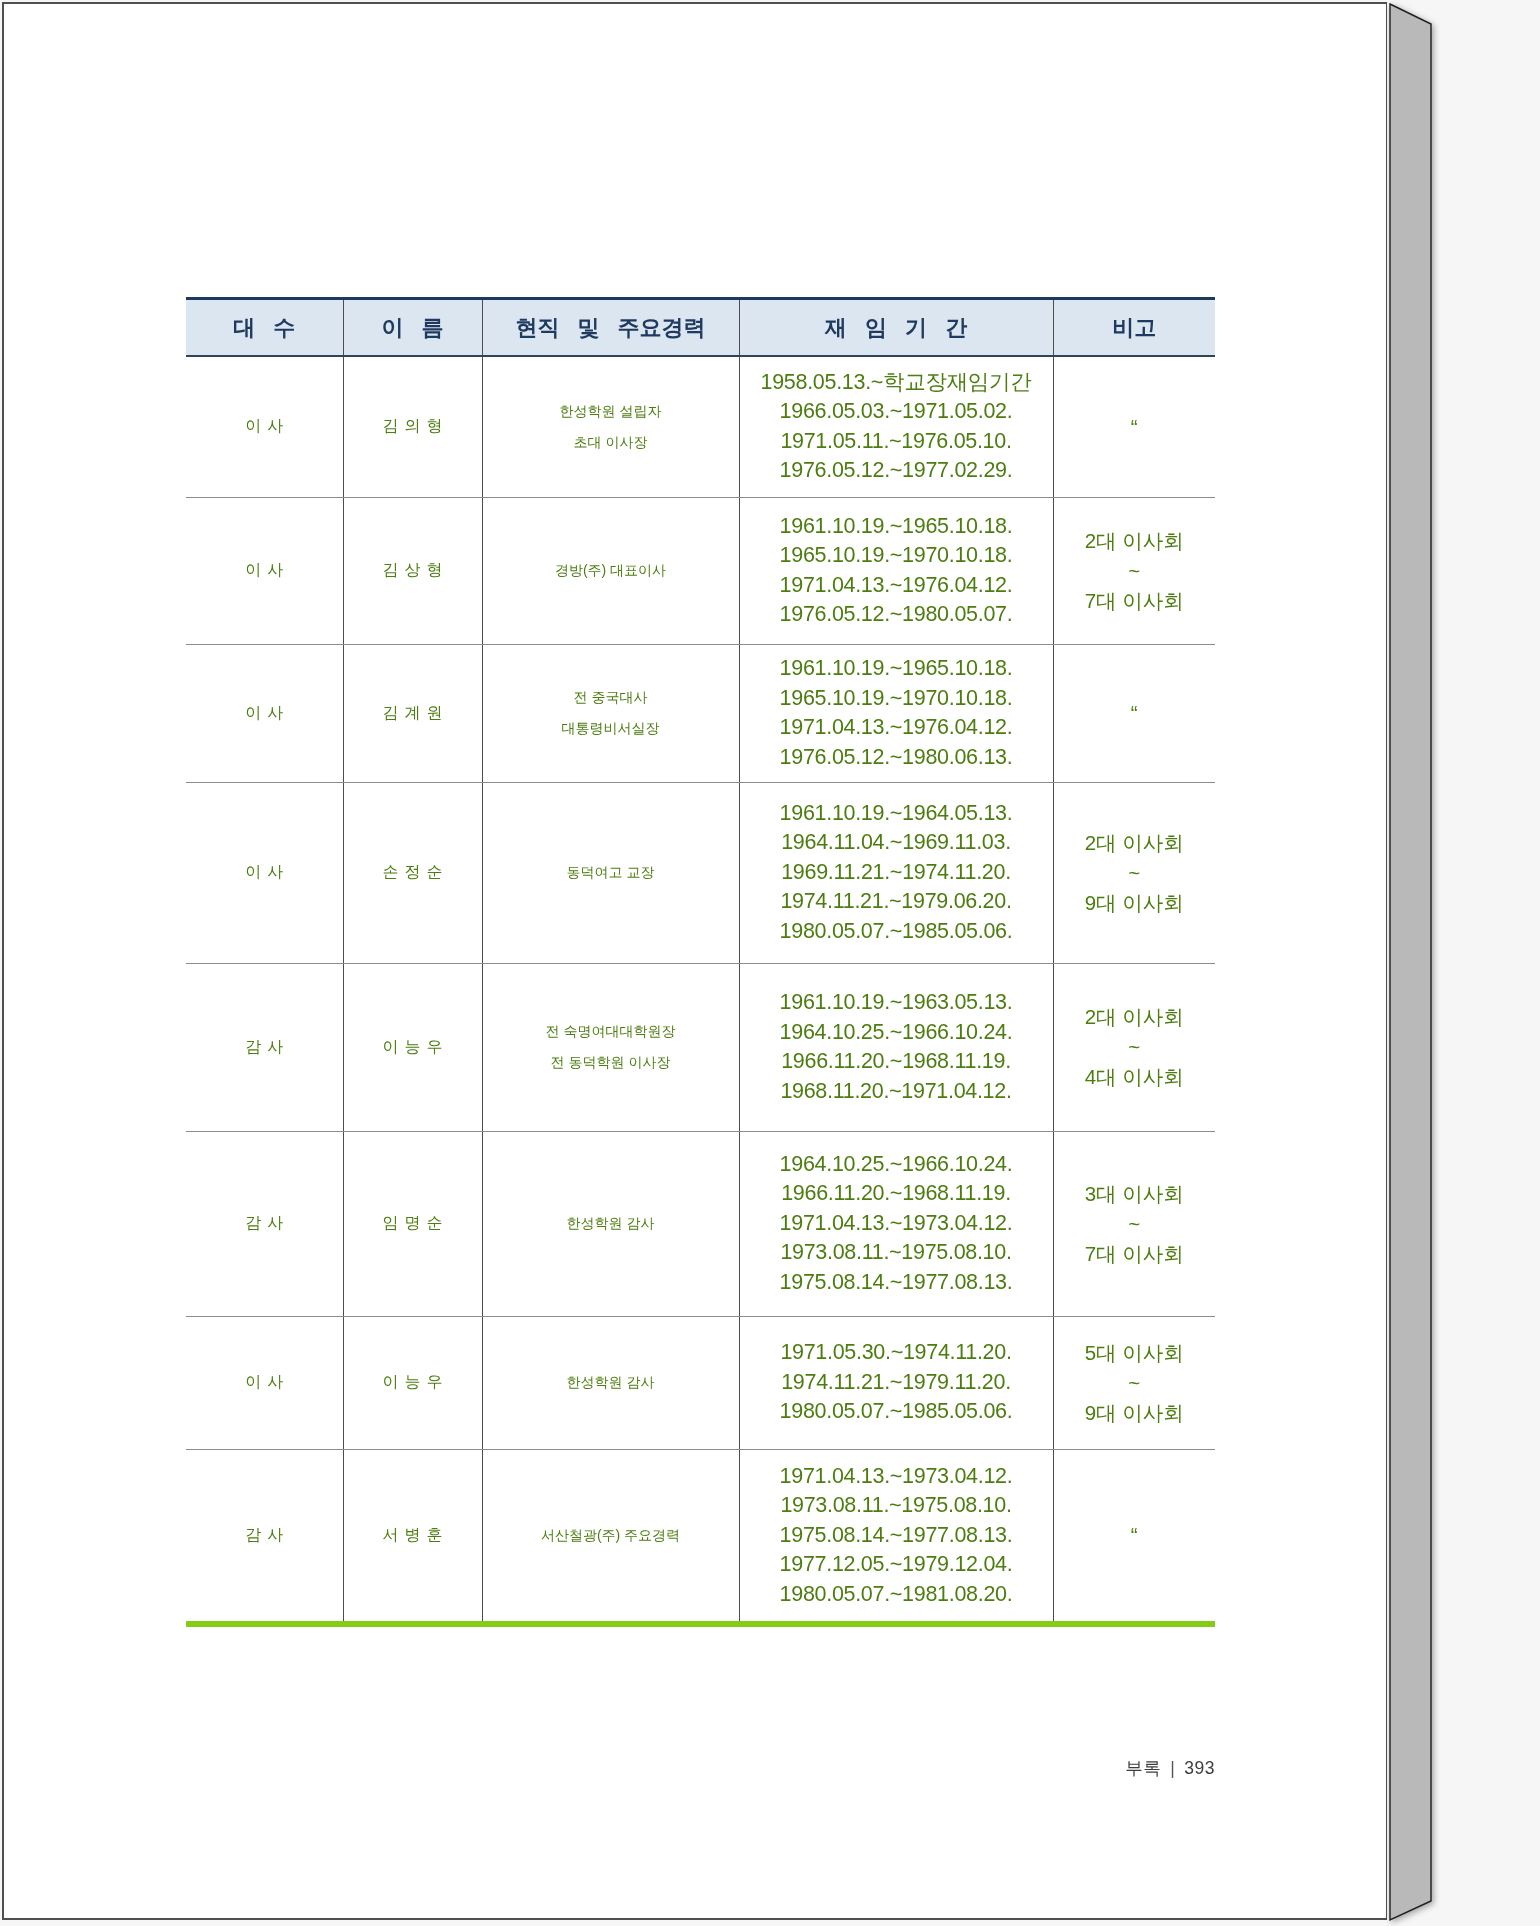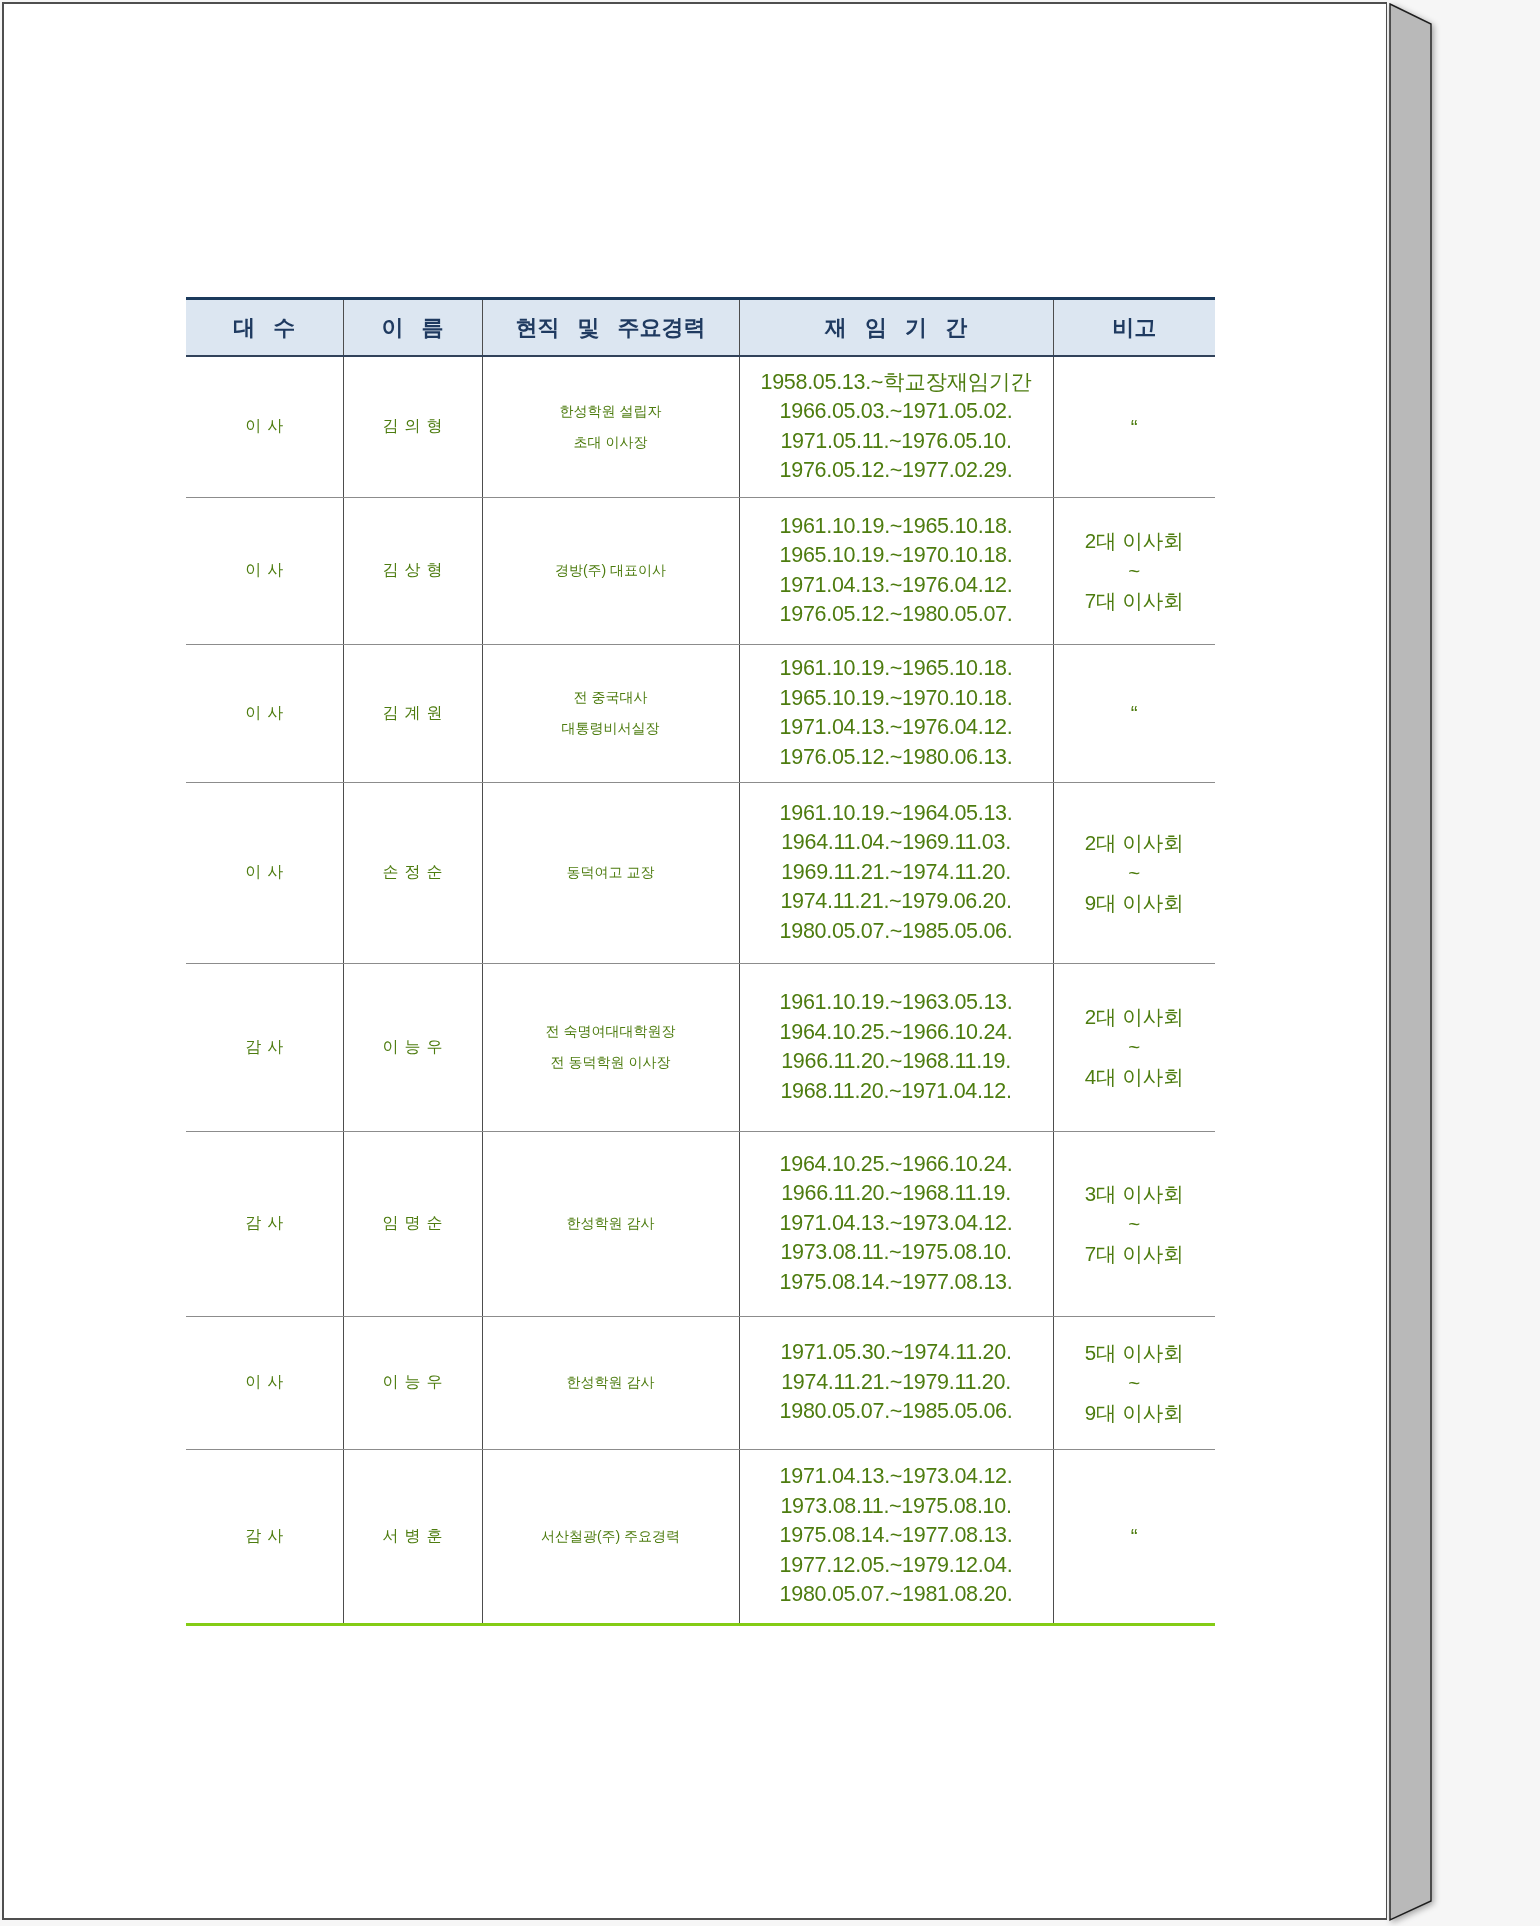--- a/index.html
+++ b/index.html
@@ -38,21 +38,21 @@
   }
 
   
   table.board {
     position: absolute;
     left: 182px; top: 293px;
     width: 1029px;
     border-collapse: collapse;
     table-layout: fixed;
     border-top: 3px solid #1b3a5c;
-    border-bottom: 3px solid #84cc16;
+    border-bottom: 6px solid #84cc16;
   }
   table.board th {
     background: #dce6f1;
     color: #1f3a60;
     font-weight: bold;
     font-size: 22px;
     height: 55px;
     text-align: center;
     vertical-align: middle;
     border-bottom: 2px solid #31425a;
@@ -223,20 +223,23 @@
           <td class="term">1971.04.13.~1973.04.12.
 1973.08.11.~1975.08.10.
 1975.08.14.~1977.08.13.
 1977.12.05.~1979.12.04.
 1980.05.07.~1981.08.20.</td>
           <td class="note">“</td>
         </tr>
       </tbody>
     </table>
 
+    <div class="footer">
+      <span>부록</span><span class="sep">|</span><span>393</span>
+    </div>
 
   </div>
 
   <svg class="edge-svg" width="1540" height="1926" viewBox="0 0 1540 1926">
     <polygon points="1390,4 1431,24 1431,1901 1390,1920"></polygon>
   </svg>
 
 </div>
 
 </body></html>

